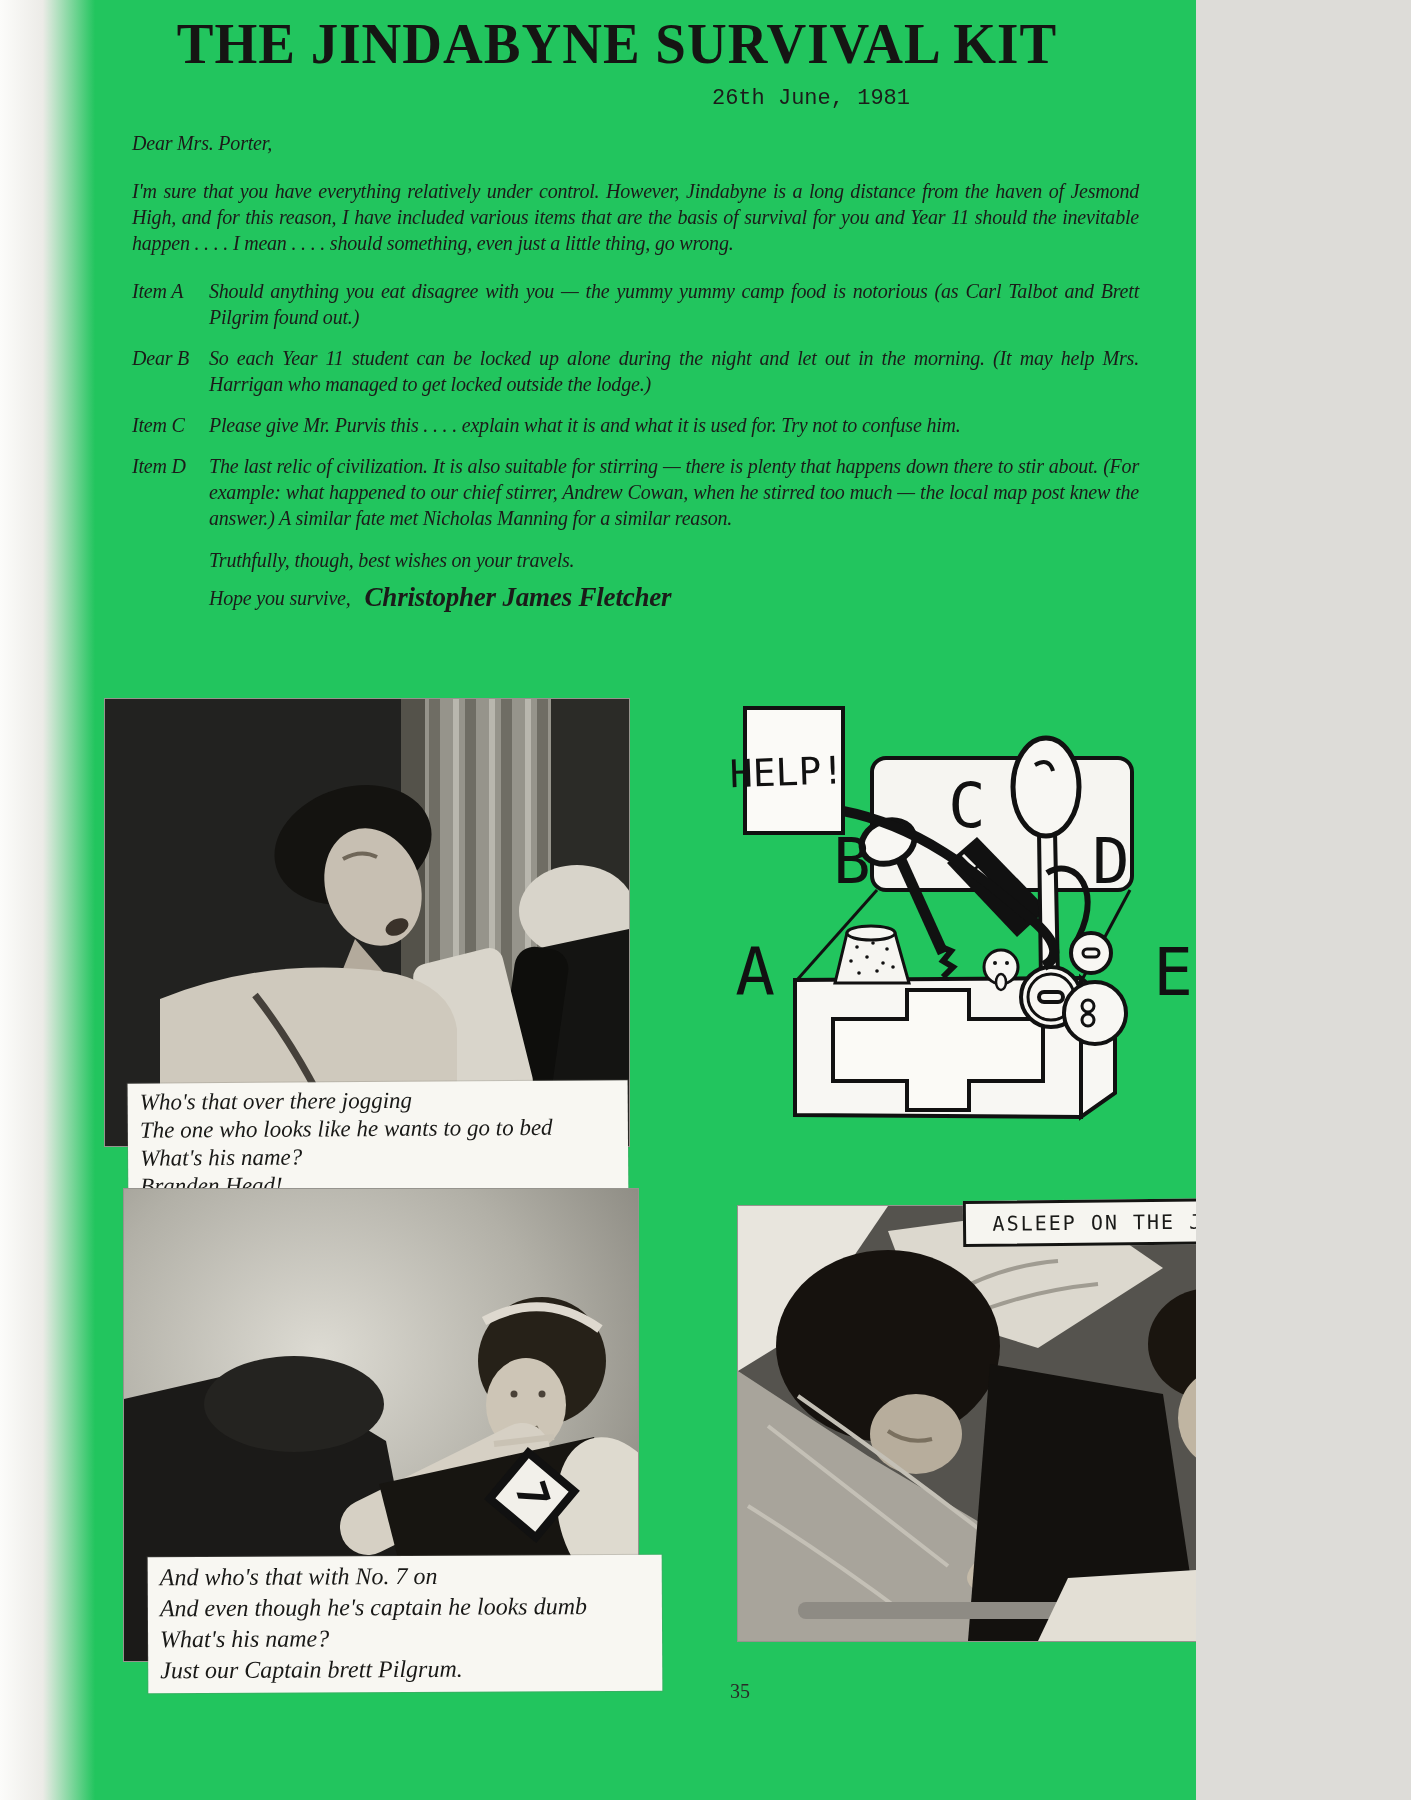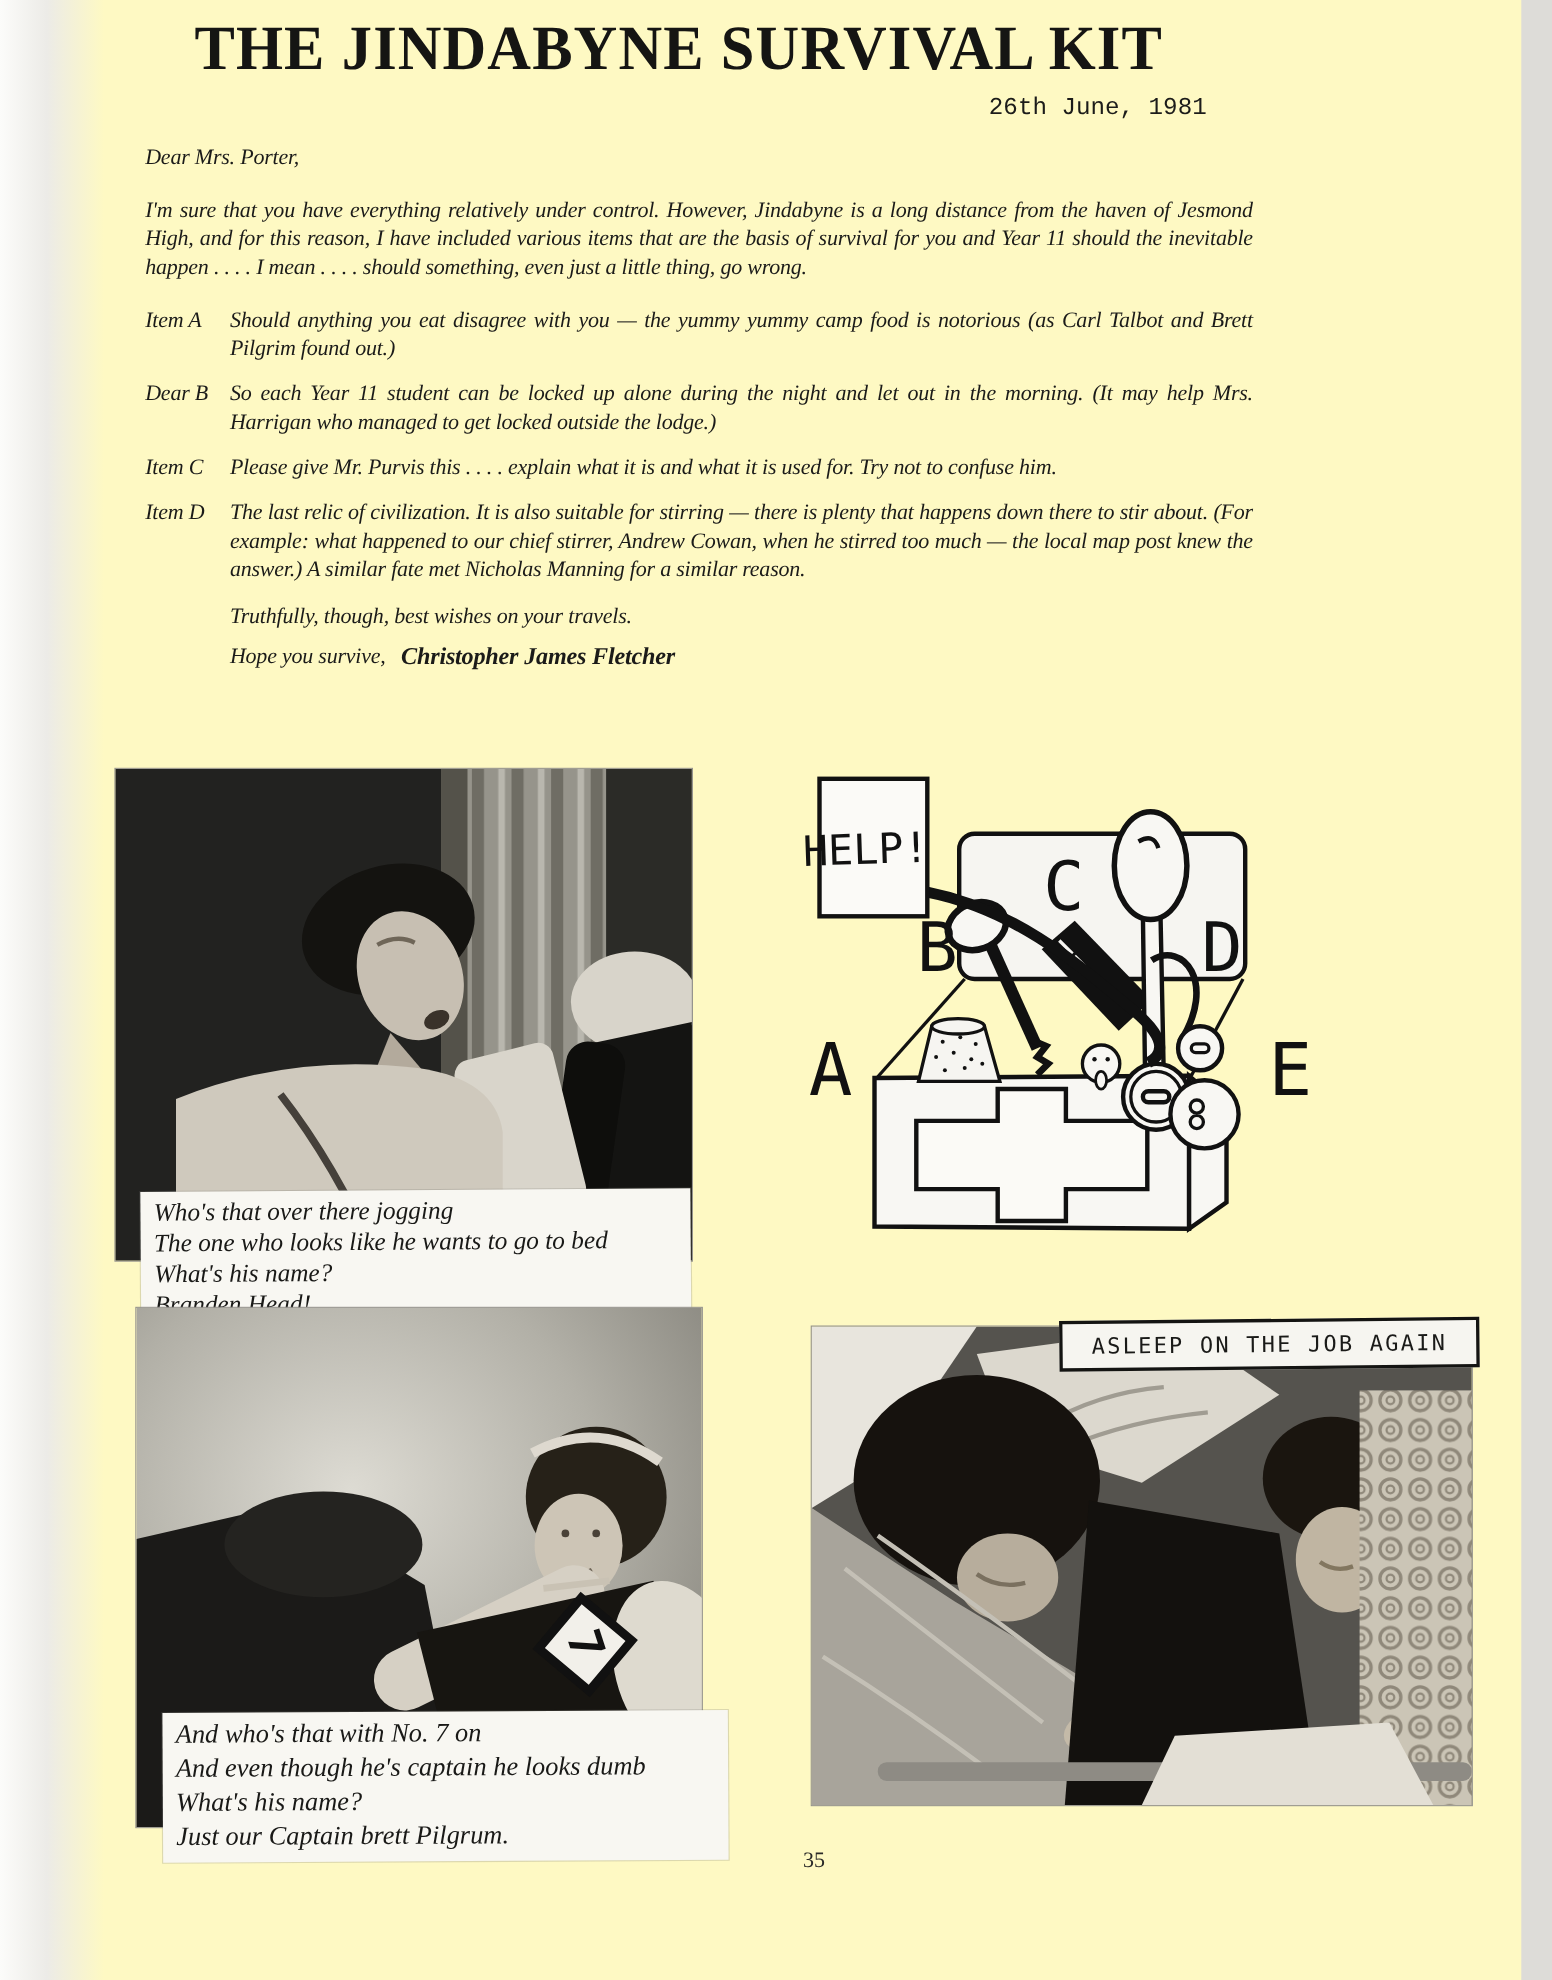--- a/index.html
+++ b/index.html
@@ -1,18 +1,18 @@
 <!DOCTYPE html>
 <html><head>
 <meta charset="utf-8">
 <style>
   html,body { margin:0; padding:0; background:#dddcd8; }
   .page {
-    position:relative; width:1383px; height:1800px;
-    background:#fef9c3; overflow:hidden;
+    position:relative; width:1196px; height:1800px;
+    background:#22c55e; overflow:hidden;
     font-family:"Liberation Serif", serif; color:#1b1b19;
   }
   .page::before{
     content:""; position:absolute; left:0; top:0; width:95px; height:100%;
     background:linear-gradient(to right,#fcfcfa 0%, #ecebe7 45%, rgba(236,235,231,0) 100%);
     pointer-events:none;
   }
   .title {
     position:absolute; left:152px; top:12px; width:930px;
     text-align:center; font-weight:bold; font-size:55px; letter-spacing:1px;
@@ -26,21 +26,21 @@
     font-style:italic; font-size:20px; line-height:26px; letter-spacing:-0.2px;
     text-align:justify;
   }
   .salutation { margin:0 0 22px 0; text-align:left; }
   .intro { margin:0 0 22px 0; }
   .item { display:flex; margin:0 0 15px 0; }
   .item-label { width:77px; flex:none; }
   .item-text { flex:1; text-align:justify; }
   .closing1 { margin:16px 0 10px 77px; text-align:left; }
   .signoff { margin-left:77px; text-align:left; }
-  .sig { font-weight:bold; font-size:22px; margin-left:14px; display:inline-block; transform:translateY(1px); }
+  .sig { font-weight:bold; font-size:27px; margin-left:14px; display:inline-block; transform:translateY(1px); }
 
   .photo { position:absolute; border:1px solid #96948e; }
   .photo svg { display:block; }
   .photo1 { left:104px; top:698px;  width:524px; height:447px; }
   .photo2 { left:123px; top:1188px; width:514px; height:472px; }
   .photo3 { left:737px; top:1205px; width:600px; height:435px; }
 
   .caption {
     position:absolute; background:#f8f7f2; color:#191917;
     font-style:italic; padding:5px 10px 7px 12px;

